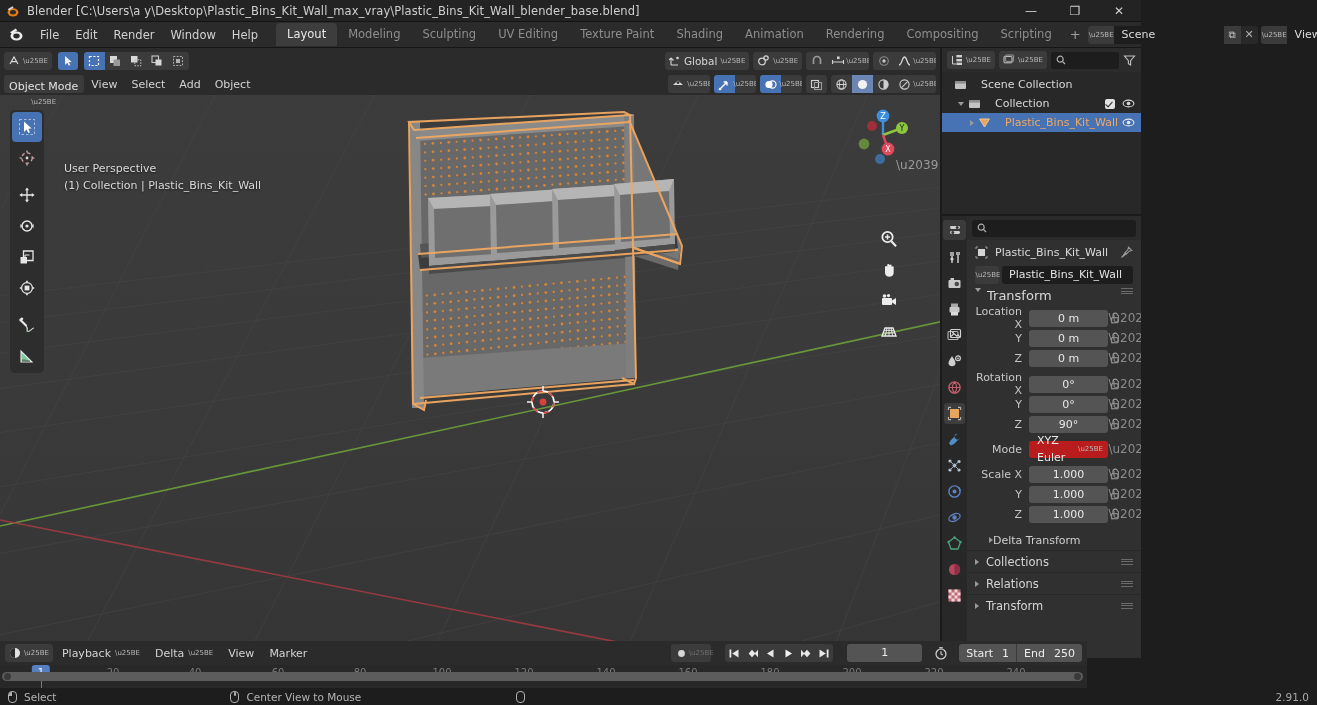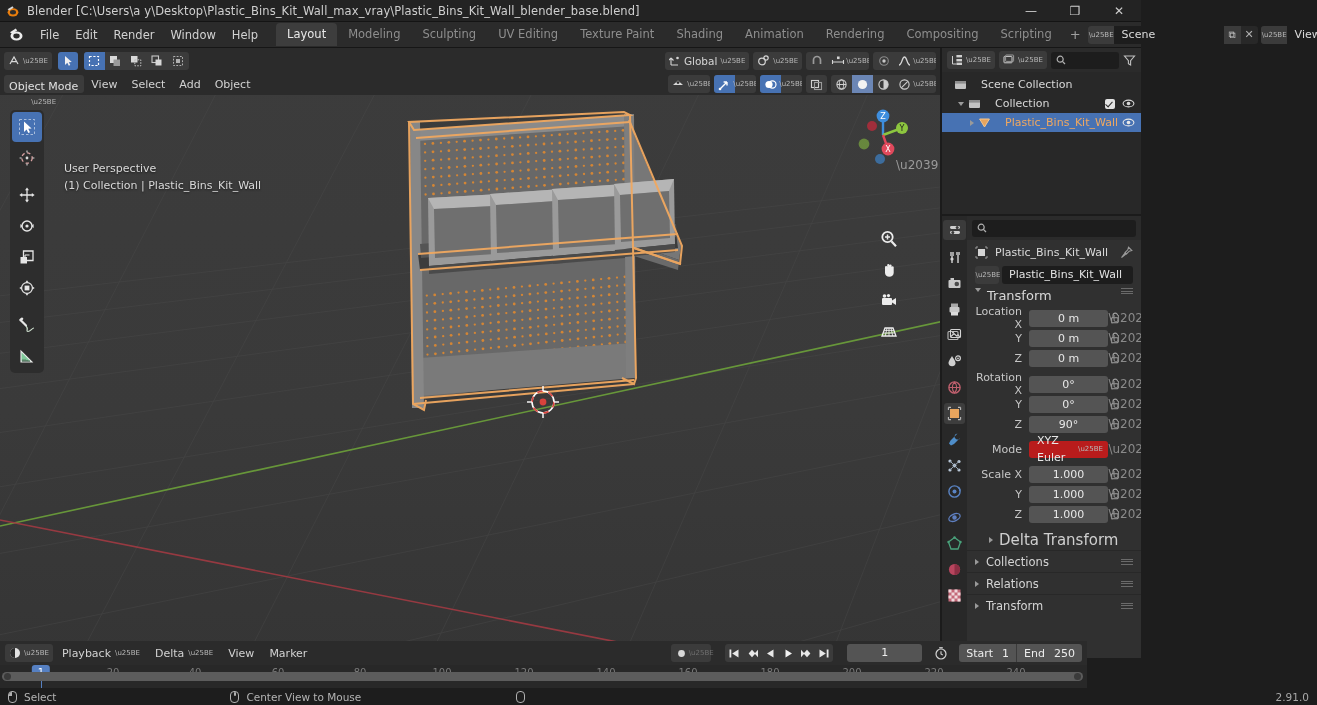--- a/index.html
+++ b/index.html
@@ -117,21 +117,21 @@
   .panel-hdr { height:20px; display:flex; gap:6px; padding:0 8px; font-size:13px; color:#d8d8d8; }
   .grip { margin-left:auto; display:flex; flex-direction:column; gap:1.5px; }
   .grip i { display:block;width:12px;height:1px;background:#6a6a6a; }
   .prow { display:flex; align-items:center; height:18px; margin:1px 0; padding-right:5px; }
   .plabel { width:62px; text-align:right; padding-right:7px; font-size:11px; color:#c6c6c6; flex-shrink:0; }
   .pfield { flex:1; height:17px; background:#545454; border-radius:3px; text-align:center;
     line-height:17px; font-size:11px; color:#e8e8e8; }
   .pfield.dark { background:#b91c1c; text-align:left; padding-left:8px; display:flex; align-items:center; }
   .plock { width:15px; display:flex; justify-content:center; }
   .pdot { width:13px; display:flex; justify-content:center; color:#8a8a8a; font-size:12px; }
-  .sub-panel { display:flex; align-items:center; gap:6px; height:20px; padding-left:22px; font-size:15px; color:#cfcfcf; }
+  .sub-panel { display:flex; align-items:center; height:20px; padding-left:22px; font-size:11px; color:#cfcfcf; }
   .closed-panel { height:22px; display:flex; align-items:center; gap:7px; padding:0 8px; font-size:11.5px;
     color:#d5d5d5; border-top:1px solid #282828; }
 
   
   .timeline { position:absolute; left:0; bottom:17px; width:1087px; height:47px; background:#282828; }
   .tl-header { height:24px; background:#2b2b2b; display:flex; align-items:center; gap:3px; padding:0 5px; }
   .tl-menu { padding:2px 6px; font-size:11px; color:#d2d2d2; border-radius:3px; display:flex; align-items:center; gap:4px; }
   .tl-right { margin-left:auto; display:flex; align-items:center; gap:4px; }
   .rec-grp { display:flex; align-items:center; background:#3b3b3b; border-radius:3px; height:18px; }
   .rec-grp .seg { width:20px; height:18px; display:flex; align-items:center; justify-content:center; }

